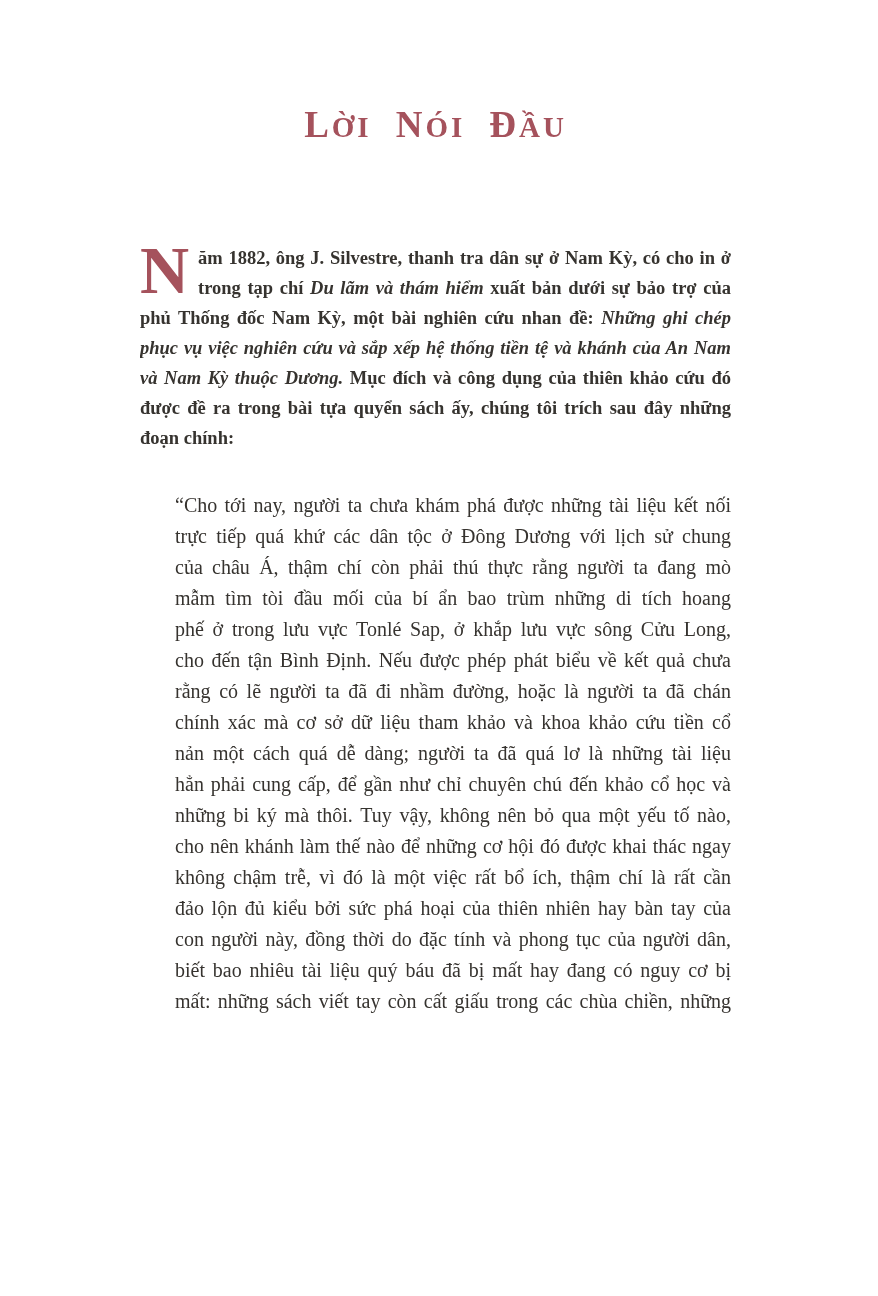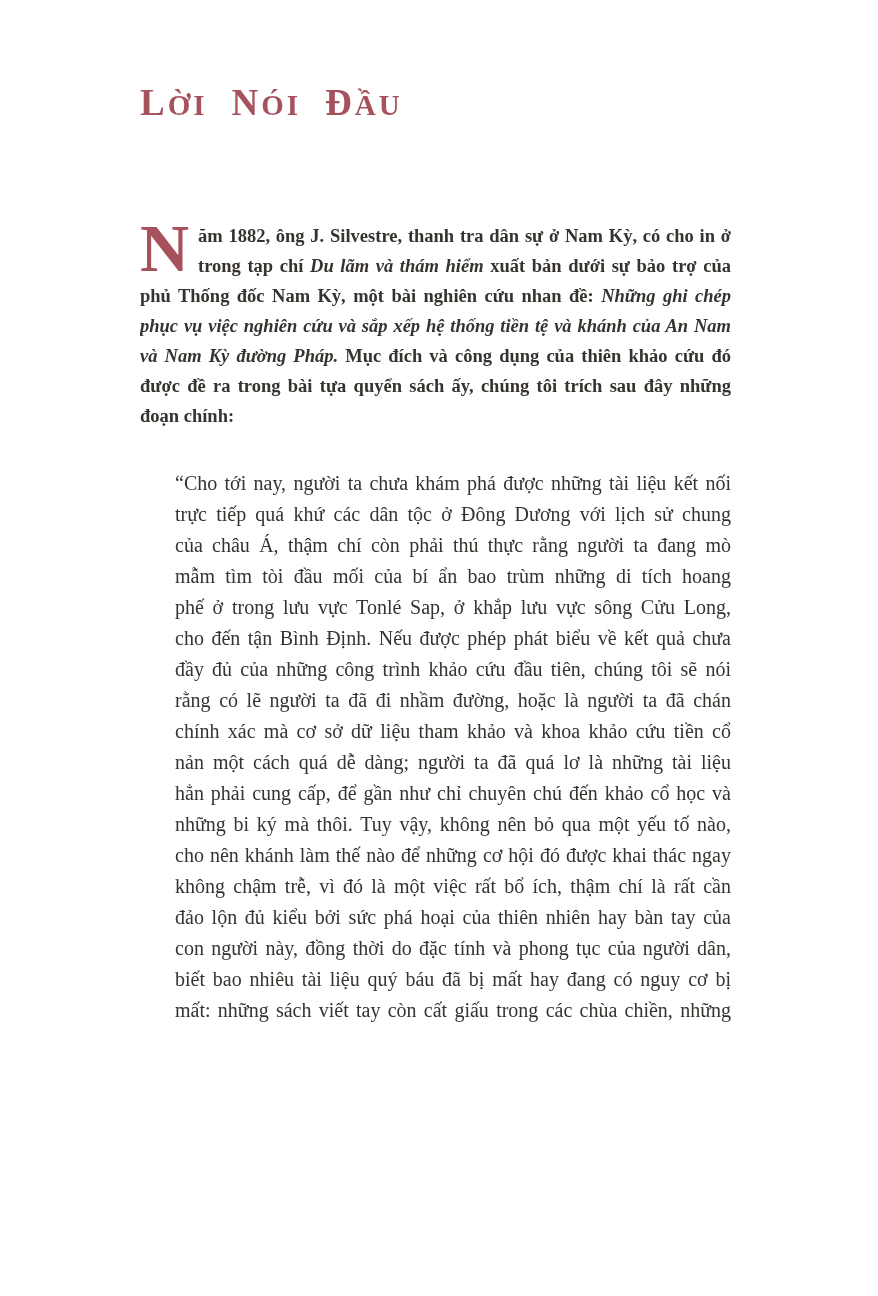--- a/index.html
+++ b/index.html
@@ -13,22 +13,22 @@
     overflow: hidden;
   }
   .content {
     position: absolute;
     left: 140px;
     top: 0;
     width: 591px;
   }
   
   .title {
-    margin: 84px 0 0 0;
-    text-align: left;
+    margin: 106px 0 0 0;
+    text-align: center;
     font-weight: bold;
     line-height: 1;
     white-space: nowrap;
     letter-spacing: 3px;
   }
   .title .tw { display: inline-block; }
   .title .tw + .tw { margin-left: 13px; }
   .title .ti { font-size: 37px; }
   .title .tr { font-size: 29px; }
   
@@ -75,34 +75,33 @@
       <span class="tw"><span class="ti">Đ</span><span class="tr">ẦU</span></span>
     </h1>
 
     <div class="intro">
       <span class="dropcap" style="color: rgb(165, 82, 92);">N</span>
       <div class="lines intro-lines">
           <div class="tline"><span>ăm 1882, ông J. Silvestre, thanh tra dân sự ở Nam Kỳ, có cho in ở</span></div>
           <div class="tline"><span>trong tạp chí </span><span class="it">Du lãm và thám hiểm</span><span> xuất bản dưới sự bảo trợ của</span></div>
           <div class="tline"><span>phủ Thống đốc Nam Kỳ, một bài nghiên cứu nhan đề: </span><span class="it">Những ghi chép</span></div>
           <div class="tline"><span class="it">phục vụ việc nghiên cứu và sắp xếp hệ thống tiền tệ và khánh của An Nam</span></div>
-          <div class="tline"><span class="it">và Nam Kỳ đường Pháp.</span><span> Mục đích và công dụng của thiên khảo cứu đó</span></div>
+          <div class="tline"><span class="it">và Nam Kỳ thuộc Dương.</span><span> Mục đích và công dụng của thiên khảo cứu đó</span></div>
           <div class="tline"><span>được đề ra trong bài tựa quyển sách ấy, chúng tôi trích sau đây những</span></div>
           <div class="tline lastline"><span>đoạn chính:</span></div>
         </div>
     </div>
 
     <div class="lines quote">
         <div class="tline"><span>“Cho tới nay, người ta chưa khám phá được những tài liệu kết nối</span></div>
         <div class="tline"><span>trực tiếp quá khứ các dân tộc ở Đông Dương với lịch sử chung</span></div>
         <div class="tline"><span>của châu Á, thậm chí còn phải thú thực rằng người ta đang mò</span></div>
         <div class="tline"><span>mẫm tìm tòi đầu mối của bí ẩn bao trùm những di tích hoang</span></div>
         <div class="tline"><span>phế ở trong lưu vực Tonlé Sap, ở khắp lưu vực sông Cửu Long,</span></div>
         <div class="tline"><span>cho đến tận Bình Định. Nếu được phép phát biểu về kết quả chưa</span></div>
-        <div class="tline"><span>đầy đủ của những công trình khảo cứu đầu tiên, chúng tôi sẽ nói</span></div>
         <div class="tline"><span>rằng có lẽ người ta đã đi nhầm đường, hoặc là người ta đã chán</span></div>
         <div class="tline"><span>chính xác mà cơ sở dữ liệu tham khảo và khoa khảo cứu tiền cổ</span></div>
         <div class="tline"><span>nản một cách quá dễ dàng; người ta đã quá lơ là những tài liệu</span></div>
         <div class="tline"><span>hẳn phải cung cấp, để gần như chỉ chuyên chú đến khảo cổ học và</span></div>
         <div class="tline"><span>những bi ký mà thôi. Tuy vậy, không nên bỏ qua một yếu tố nào,</span></div>
         <div class="tline"><span>cho nên khánh làm thế nào để những cơ hội đó được khai thác ngay</span></div>
         <div class="tline"><span>không chậm trễ, vì đó là một việc rất bổ ích, thậm chí là rất cần</span></div>
         <div class="tline"><span>đảo lộn đủ kiểu bởi sức phá hoại của thiên nhiên hay bàn tay của</span></div>
         <div class="tline"><span>con người này, đồng thời do đặc tính và phong tục của người dân,</span></div>
         <div class="tline"><span>biết bao nhiêu tài liệu quý báu đã bị mất hay đang có nguy cơ bị</span></div>

